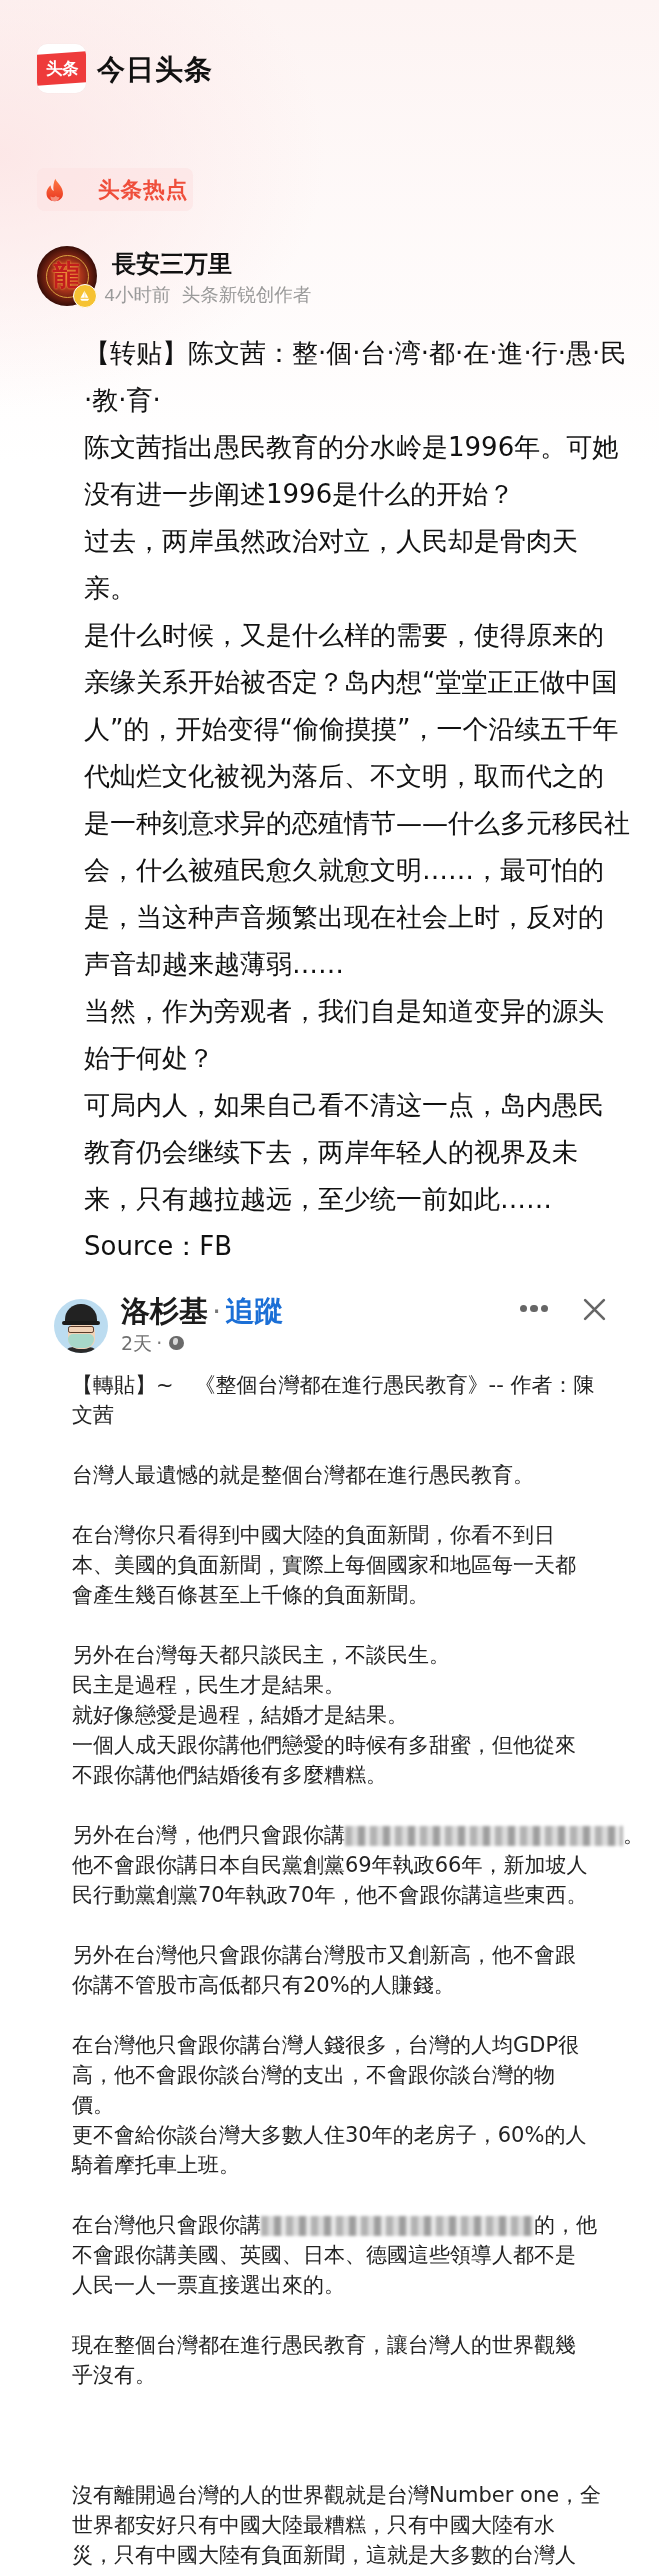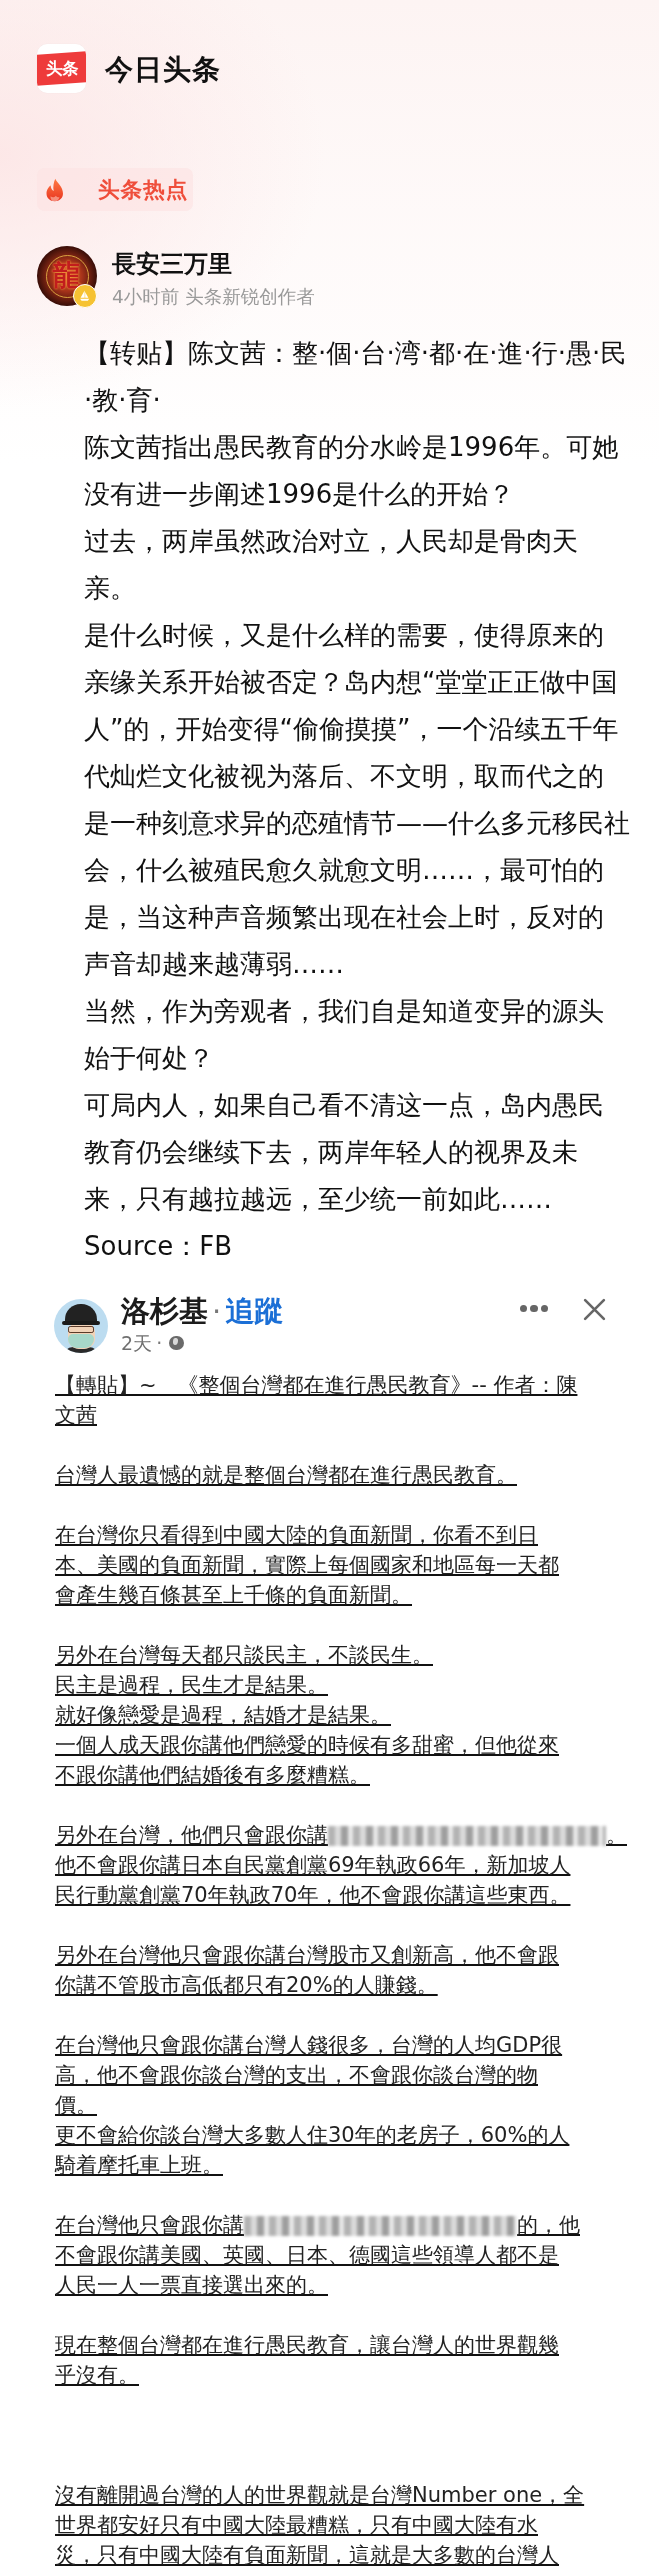--- a/index.html
+++ b/index.html
@@ -27,21 +27,21 @@
     background: #ee3b3b;
     transform: skewY(-4deg);
     display: flex; align-items: center; justify-content: center;
   }
   .logo-band span {
     color: #fff; font-weight: bold; font-size: 16.5px; letter-spacing: -0.5px;
     transform: skewY(4deg);
   }
   .app-title {
     left: 97px; top: 52px; font-size: 28px; font-weight: bold; color: #111;
-    letter-spacing: 1px; line-height: 36px; margin-left: 8px;
+    letter-spacing: 1px; line-height: 36px;
   }
 
   .hot-tag {
     left: 37px; top: 168px; width: 156px; height: 43px;
     background: rgba(252,228,228,0.7); border-radius: 7.2px;
     display: flex; align-items: center; padding-left: 9.3px;
   }
   .flame { width: 17.5px; height: 24px; margin-right: 6.2px; }
   .hot-tag-label { font-size: 21.6px; color: #ef4e3b; font-weight: bold; letter-spacing: 1px; margin-left: 28px; }
 
@@ -56,21 +56,21 @@
     width: 43px; height: 43px; border-radius: 50%; border: 1.5px solid #d9a441;
     display: flex; align-items: center; justify-content: center;
   }
   .avatar-glyph { color: #c21d1d; font-size: 29px; font-weight: bold; text-shadow: 0 0 2.1px #ffb347; }
   .badge {
     left: 73px; top: 284px; width: 24px; height: 24px; border-radius: 50%;
     background: #f6c232; border: 1.5px solid #fff;
     display: flex; align-items: center; justify-content: center;
   }
   .author-name { left: 112px; top: 249px; font-size: 24px; font-weight: bold; color: #111; line-height: 30px; text-align: right; }
-  .author-meta { left: 112px; top: 285px; font-size: 18.5px; color: #9a9a9a; line-height: 23px; }
+  .author-meta { left: 104px; top: 285px; font-size: 18.5px; color: #9a9a9a; line-height: 23px; font-family: Liberation Mono, monospace; }
 
   
   .main-text { left: 52px; top: 330px; width: 587px; margin-left: 32px; }
   .main-line {
     display: block; height: 47px; line-height: 47px; font-size: 26px; color: #111;
     white-space: nowrap;
   }
 
   
   .card {
@@ -91,21 +91,21 @@
   .card-name { left: 121px; top: 1298px; font-size: 29px; font-weight: bold; color: #1c1c1c; line-height: 26px; }
   .card-dot { color: #777; font-weight: normal; margin: 0 4.1px; }
   .card-follow { color: #1b6fd6; font-weight: bold; }
   .card-time { left: 121px; top: 1333px; font-size: 19px; color: #707070; line-height: 20.6px; display: flex; align-items: center; }
   .globe { width: 14.4px; height: 14.4px; border-radius: 50%; background: #6a6a6a; margin-left: 3.1px; position: relative; overflow: hidden; }
   .globe::before { content: ""; position: absolute; left: 3.1px; top: 2.1px; width: 5.2px; height: 7.2px; background: #d8d8d8; border-radius: 50% 40% 60% 40%; }
   .more-icon { left: 520px; top: 1301px; width: 28px; height: 15.5px; display: flex; align-items: center; justify-content: space-between; }
   .more-icon i { display: block; width: 7.2px; height: 7.2px; border-radius: 50%; background: #666; }
   .close-icon { left: 582px; top: 1297px; width: 25px; height: 25px; }
 
-  .card-text { left: 55px; top: 1370px; width: 564px; text-decoration: underline; }
+  .card-text { left: 72px; top: 1370px; width: 564px; }
   .card-line {
     display: block; height: 30px; line-height: 30px; font-size: 21px; color: #222;
     white-space: nowrap;
   }
   .blur {
     display: inline-block; vertical-align: middle;
     height: 20.6px; background: repeating-linear-gradient(90deg, #9a9a9a 0 7.2px, #cfcfcf 7.2px 13.4px, #7e7e7e 13.4px 19.6px, #e0e0e0 19.6px 25px);
     filter: blur(1.5px); opacity: 0.75;
   }
 </style>

